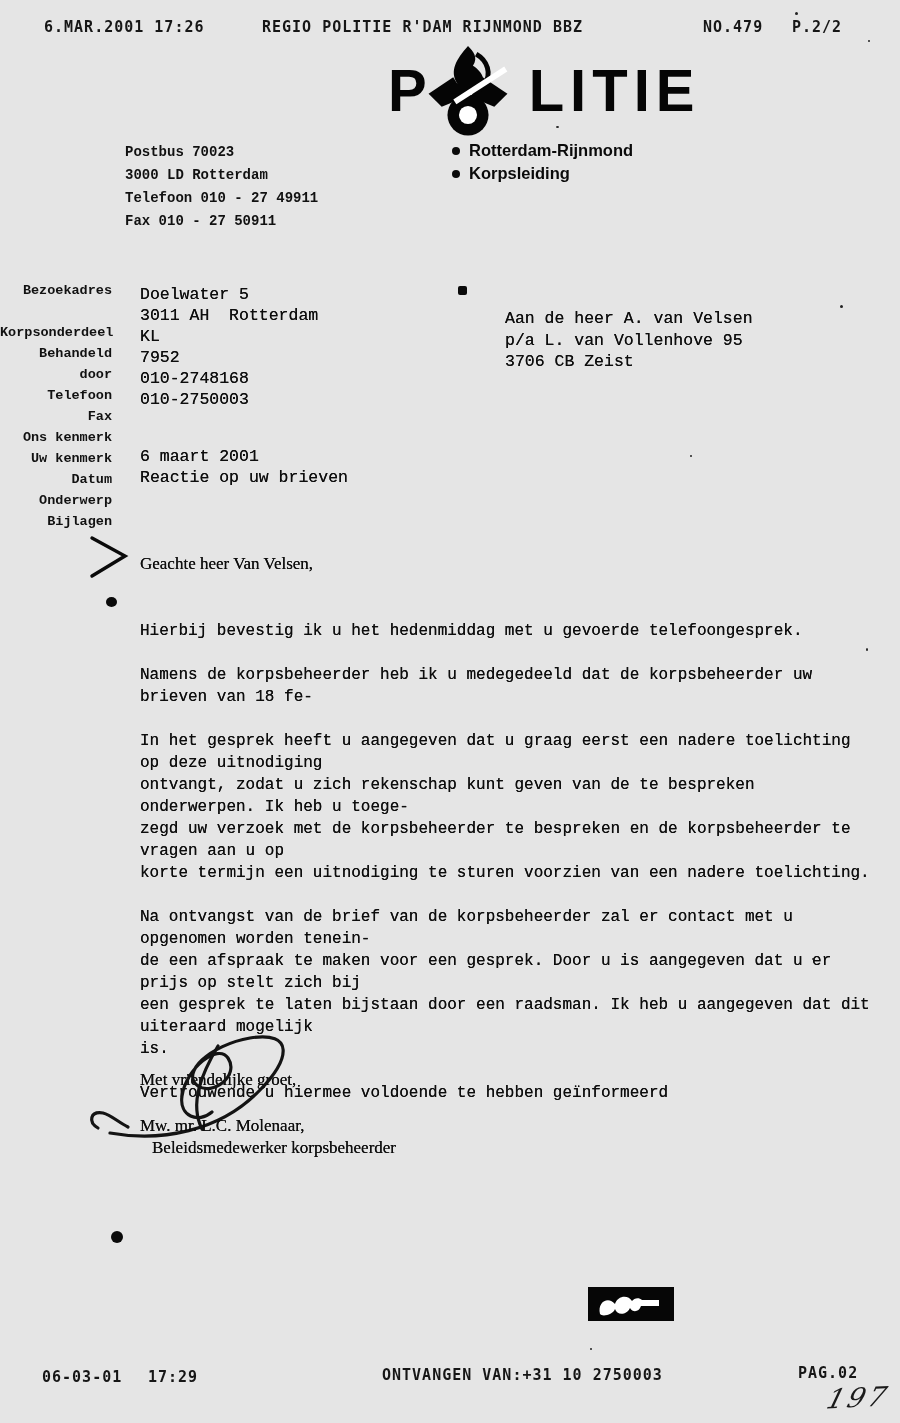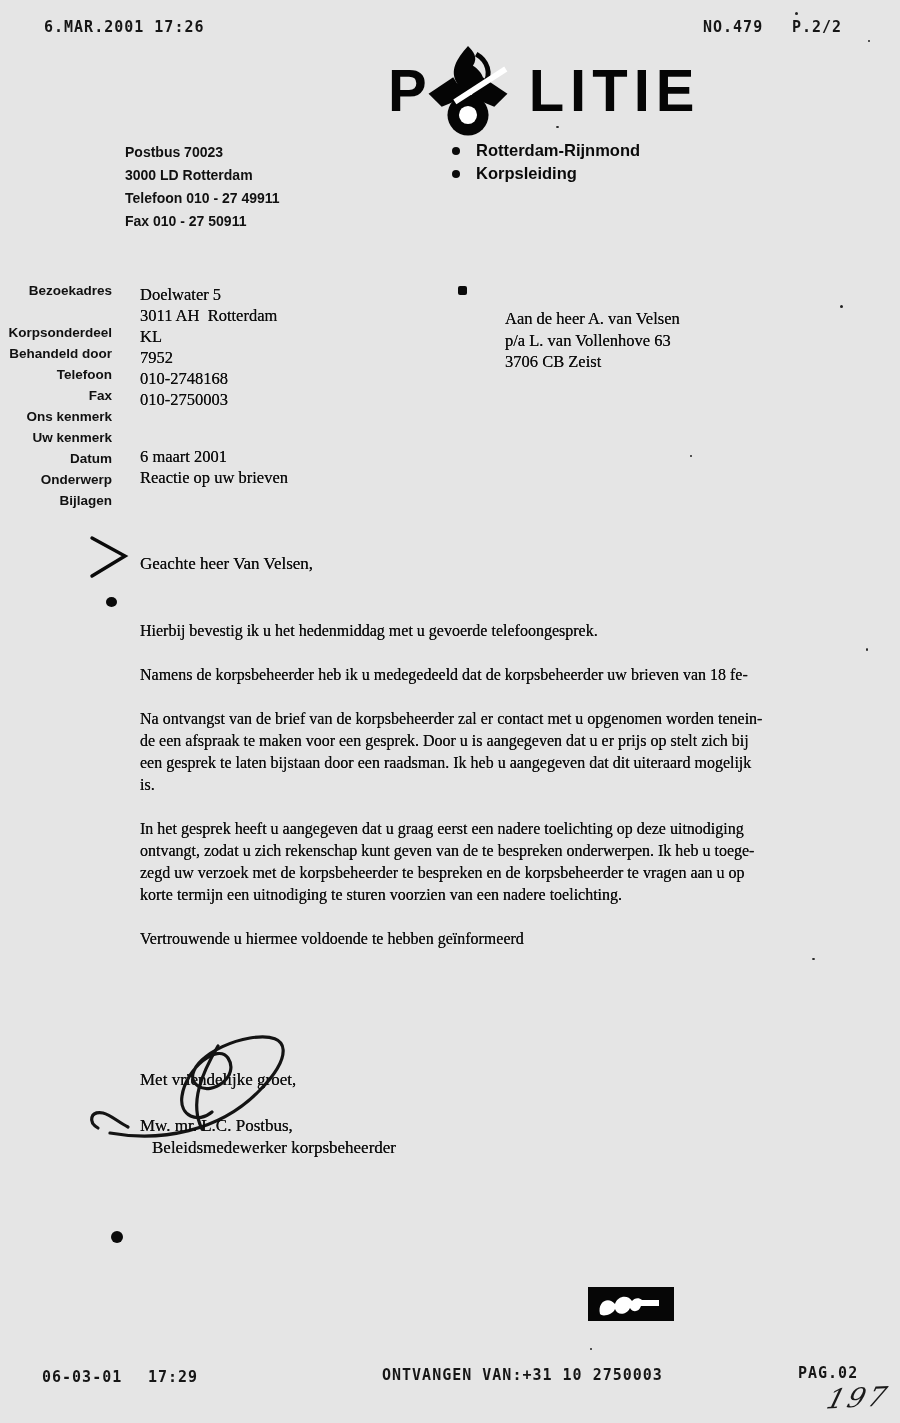--- a/index.html
+++ b/index.html
@@ -14,54 +14,55 @@
     font-size:15px; font-weight:bold; letter-spacing:1px; color:#161616;
   }
   .faxink { text-shadow:0 0 0.6px rgba(0,0,0,.85); }
 
   
   .logo-row { display:flex; align-items:flex-end; }
   .logo-letter {
     font-family:"Liberation Sans", sans-serif; font-weight:900; font-size:58px;
     line-height:58px; letter-spacing:6px; color:#050505; transform:scaleY(1.02);
   }
-  .unit-line { display:flex; align-items:center; gap:16px;
+  .unit-line { display:flex; align-items:center; gap:9px;
     font-family:"Liberation Sans", sans-serif; font-weight:bold; font-size:16.5px;
     line-height:23px; color:#0a0a0a; }
   .unit-dot { width:8px; height:8px; border-radius:50%; background:#0a0a0a; flex:0 0 auto; }
 
   
   .sender-lines { font-family:"Liberation Sans", sans-serif; font-weight:bold;
     font-size:14px; line-height:23px; color:#111; }
   .meta-labels { width:112px; text-align:right;
     font-family:"Liberation Sans", sans-serif; font-weight:bold;
     font-size:13.5px; line-height:21px; color:#111; }
   .meta-values { font-size:16.5px; line-height:21px; }
   .recipient-lines { font-size:16.5px; line-height:21.5px;margin-top:24px; }
-  [data-bind-lines] > div { white-space:pre-wrap; }
+  [data-bind-lines] > div { white-space:pre-wrap;font-family:Liberation Mono, monospace; }
   [data-bind-lines] > div:empty::before { content:"\00a0"; }
 
   
   .body-flow { width:730px; font-size:16px; line-height:22px; }
   .body-flow .para { margin:0 0 22px 0; }
   .dot { background:#0a0a0a; border-radius:50%; }
   .sq-bullet { background:#0a0a0a; border-radius:2px; }
 
   .hand-number {
     font-family:"DejaVu Serif", serif; font-style:italic; font-size:27px;
     transform:skewX(-18deg) rotate(-3deg); color:#1a1a1a; letter-spacing:3px;
   }
   .speck { position:absolute; background:#222; border-radius:50%; }
 </style>
 </head>
 <body>
 
 <div class="page">
 
   <div class="abs mono" style="left:44px; top:18px;" data-bind="fax_header.datetime">6.MAR.2001  17:26</div>
+  <div class="abs mono" style="left:262px; top:18px;" data-bind="fax_header.sender_id">REGIO POLITIE R'DAM RIJNMOND BBZ</div>
   <div class="abs mono" style="left:703px; top:18px;" data-bind="fax_header.sequence_no">NO.479</div>
   <div class="abs mono" style="left:792px; top:18px;" data-bind="fax_header.page_indicator">P.2/2</div>
 
   <div class="abs logo-row" style="left:388px; top:62px;">
     <span class="logo-letter" data-bind="logo.word_start">P</span>
     <span class="abs" style="left:32px; top:-16px;">
       <svg width="96" height="92" viewBox="0 0 100 112" xmlns="http://www.w3.org/2000/svg">
         <polygon points="2,58 32,38 47,62 18,74" fill="#050505"></polygon>
         <polygon points="53,62 68,38 98,58 82,74" fill="#050505"></polygon>
         <path d="M50,0 C36,16 27,30 37,46 C29,44 24,50 30,58 L64,58 C76,47 67,30 56,24 C63,14 56,6 50,0 Z" fill="#050505"></path>
@@ -115,68 +116,68 @@
       <div>010-2750003</div>
     </div>
   <div class="abs meta-values faxink" style="left:140px; top:446px;" data-bind-lines="meta.values_bottom">
       <div>6 maart 2001</div>
       <div>Reactie op uw brieven</div>
     </div>
 
   <span class="abs sq-bullet" style="left:458px; top:286px; width:9px; height:9px;"></span>
   <div class="abs recipient-lines faxink" style="left:505px; top:284px;" data-bind-lines="recipient">
       <div>Aan de heer A. van Velsen</div>
-      <div>p/a L. van Vollenhove 63</div>
+      <div>p/a L. van Vollenhove 95</div>
       <div>3706 CB Zeist</div>
     </div>
 
   <span class="abs" style="left:88px; top:534px;">
     <svg width="42" height="46" viewBox="0 0 42 46" xmlns="http://www.w3.org/2000/svg">
       <path d="M4,4 L37,22 L4,42" fill="none" stroke="#0a0a0a" stroke-width="3.4" stroke-linecap="round"></path>
     </svg>
   </span>
   <span class="abs dot" style="left:106px; top:597px; width:11px; height:10px;"></span>
 
   <div class="abs faxink" style="left:140px; top:554px; font-size:17px;" data-bind="letter.salutation">Geachte heer Van Velsen,</div>
 
   <div class="abs body-flow faxink" style="left:140px; top:620px;">
     <div class="para" data-bind-lines="letter.paragraphs.0">
         <div>Hierbij bevestig ik u het hedenmiddag met u gevoerde telefoongesprek.</div>
       </div>
     <div class="para" data-bind-lines="letter.paragraphs.1">
         <div>Namens de korpsbeheerder heb ik u medegedeeld dat de korpsbeheerder uw brieven van 18 fe-</div>
       </div>
+    <div class="para" data-bind-lines="letter.paragraphs.3">
+        <div>In het gesprek heeft u aangegeven dat u graag eerst een nadere toelichting op deze uitnodiging</div>
+        <div>ontvangt, zodat u zich rekenschap kunt geven van de te bespreken onderwerpen. Ik heb u toege-</div>
+        <div>zegd uw verzoek met de korpsbeheerder te bespreken en de korpsbeheerder te vragen aan u op</div>
+        <div>korte termijn een uitnodiging te sturen voorzien van een nadere toelichting.</div>
+      </div>
     <div class="para" data-bind-lines="letter.paragraphs.4">
         <div>Na ontvangst van de brief van de korpsbeheerder zal er contact met u opgenomen worden tenein-</div>
         <div>de een afspraak te maken voor een gesprek. Door u is aangegeven dat u er prijs op stelt zich bij</div>
         <div>een gesprek te laten bijstaan door een raadsman. Ik heb u aangegeven dat dit uiteraard mogelijk</div>
         <div>is.</div>
-      </div>
-    <div class="para" data-bind-lines="letter.paragraphs.3">
-        <div>In het gesprek heeft u aangegeven dat u graag eerst een nadere toelichting op deze uitnodiging</div>
-        <div>ontvangt, zodat u zich rekenschap kunt geven van de te bespreken onderwerpen. Ik heb u toege-</div>
-        <div>zegd uw verzoek met de korpsbeheerder te bespreken en de korpsbeheerder te vragen aan u op</div>
-        <div>korte termijn een uitnodiging te sturen voorzien van een nadere toelichting.</div>
       </div>
     <div class="para" data-bind-lines="letter.paragraphs.5">
         <div>Vertrouwende u hiermee voldoende te hebben geïnformeerd</div>
       </div>
   </div>
 
   <div class="abs faxink" style="left:140px; top:1070px; font-size:17px;" data-bind="letter.closing">Met vriendelijke groet,</div>
   <span class="abs" style="left:88px; top:1028px;">
     <svg width="330" height="118" viewBox="0 0 330 118" xmlns="http://www.w3.org/2000/svg">
       <g fill="none" stroke="#141414" stroke-width="3.2" stroke-linecap="round">
         <path d="M10,100 C0,94 2,83 15,85 C23,87 30,94 40,99"></path>
         <path d="M22,105 C72,114 132,104 172,62 C202,31 207,3 162,10 C122,17 92,45 110,58 C124,68 152,48 140,30 C130,15 98,40 94,68 C91,88 110,96 124,84"></path>
         <path d="M130,18 C114,45 101,75 114,101"></path>
       </g>
     </svg>
   </span>
-  <div class="abs faxink" style="left:140px; top:1116px; font-size:17px;" data-bind="letter.signer_name">Mw. mr. L.C. Postbus,</div>
+  <div class="abs faxink" style="left:140px; top:1116px; font-size:17px;" data-bind="letter.signer_name">Mw. mr. L.C. Molenaar,</div>
   <div class="abs faxink" style="left:152px; top:1138px; font-size:17px;" data-bind="letter.signer_title">Beleidsmedewerker korpsbeheerder</div>
 
   <span class="abs dot" style="left:111px; top:1231px; width:12px; height:12px;"></span>
 
   <span class="abs" style="left:588px; top:1287px;">
     <svg width="86" height="34" viewBox="0 0 86 34" xmlns="http://www.w3.org/2000/svg">
       <rect x="0" y="0" width="86" height="34" fill="#060606"></rect>
       <path d="M12,27 C9,14 21,9 27,17 C29,9 40,7 44,14 C46,11 51,10 54,13 L71,13 L71,19 L53,19 C51,25 45,26 42,21 C39,28 29,29 27,22 C25,28 14,30 12,27 Z" fill="#ffffff"></path>
     </svg>
   </span>

